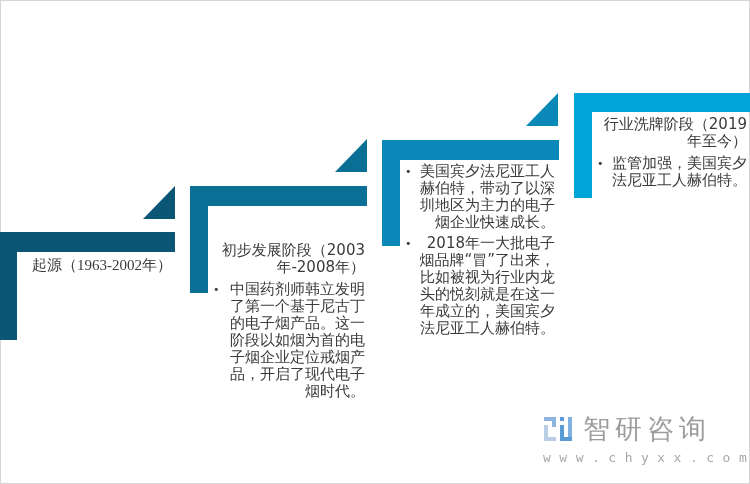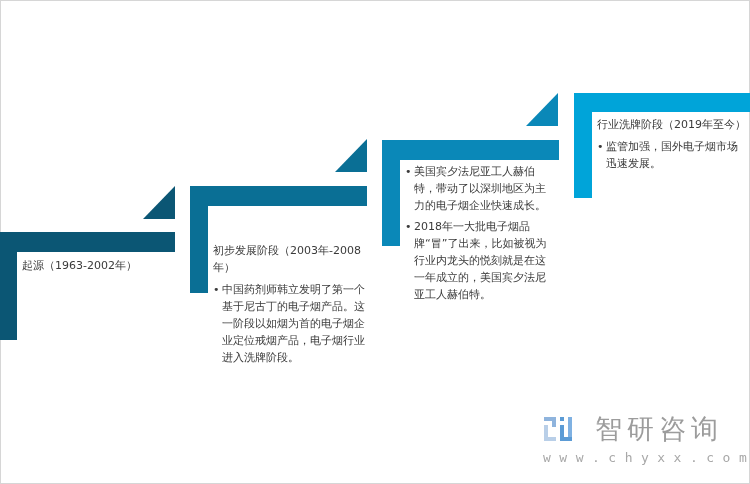--- a/index.html
+++ b/index.html
@@ -9,86 +9,86 @@
       font-family: "DejaVu Sans", "Liberation Sans", sans-serif;
       color: #333333;
     }
     .frame {
       position: absolute; left: 0; top: 0; width: 748px; height: 482px;
       border: 1px solid #d6d6d6; box-sizing: content-box;
     }
     .bar { position: absolute; }
     .tri { position: absolute; width: 0; height: 0; border-style: solid; }
     .stage-text {
-      position: absolute; font-size: 11px; line-height: 17px; color: #3a3a3a;
+      position: absolute; font-size: 15px; line-height: 17px; color: #3a3a3a; text-align: right;
     }
     .stage-title { margin: 0 0 5px 0; }
     .bullet {
       position: relative; padding-left: 9px; margin: 0 0 4px 0;
     }
     .bullet::before {
       content: "•"; position: absolute; left: 0; top: 0; font-size: 11px;
     }
     .logo {
       position: absolute; left: 543px; top: 412px; width: 190px; height: 60px;
     }
     .logo-mark {
       position: absolute; left: 0; top: 2px; width: 30px; height: 30px;
     }
     .logo-cn {
-      position: absolute; left: 52px; top: 0; font-size: 27px; letter-spacing: 5px;
+      position: absolute; left: 40px; top: 0; font-size: 27px; letter-spacing: 5px;
       color: #9c9c9c; line-height: 34px; white-space: nowrap;
     }
     .logo-url {
       position: absolute; left: 0; top: 38px; font-size: 13px; letter-spacing: 8.5px;
       color: #a8a8a8; line-height: 16px; white-space: nowrap;
       font-family: "DejaVu Sans Mono", "Liberation Mono", monospace;
     }
   </style>
 </head>
 <body>
 
 <div class="frame"></div>
 
 <div>
   <div class="bar" style="left:0;top:232px;width:175px;height:20px;background:#0b5674;"></div>
   <div class="bar" style="left:0;top:232px;width:17px;height:108px;background:#0b5674;"></div>
   <div class="tri" style="left:143px;top:186px;border-width:0 0 33px 32px;border-color:transparent transparent #0b5674 transparent;"></div>
 </div>
-<div class="stage-text" style="left:22px;top:257px;width:150px;">
+<div class="stage-text" style="left:22px;top:257px;width:150px;font-family:Liberation Serif, serif;">
   <div class="stage-title">起源（1963-2002年）</div>
 </div>
 
 <div>
   <div class="bar" style="left:190px;top:186px;width:177px;height:20px;background:#0a6f95;"></div>
   <div class="bar" style="left:190px;top:186px;width:18px;height:107px;background:#0a6f95;"></div>
   <div class="tri" style="left:335px;top:139px;border-width:0 0 33px 32px;border-color:transparent transparent #0a6f95 transparent;"></div>
 </div>
 <div class="stage-text" style="left:213px;top:210px;width:152px;margin-top:32px;">
   <div class="stage-title">初步发展阶段（2003年-2008年）</div>
-  <div class="bullet">中国药剂师韩立发明了第一个基于尼古丁的电子烟产品。这一阶段以如烟为首的电子烟企业定位戒烟产品，电子烟行业进入洗牌阶段。</div>
+  <div class="bullet">中国药剂师韩立发明了第一个基于尼古丁的电子烟产品。这一阶段以如烟为首的电子烟企业定位戒烟产品，开启了现代电子烟时代。</div>
 </div>
 
 <div>
   <div class="bar" style="left:382px;top:140px;width:177px;height:20px;background:#0a88b8;"></div>
   <div class="bar" style="left:382px;top:140px;width:18px;height:106px;background:#0a88b8;"></div>
   <div class="tri" style="left:526px;top:93px;border-width:0 0 33px 32px;border-color:transparent transparent #0a88b8 transparent;"></div>
 </div>
 <div class="stage-text" style="left:405px;top:163px;width:150px;">
   <div class="bullet">美国宾夕法尼亚工人赫伯特，带动了以深圳地区为主力的电子烟企业快速成长。</div>
   <div class="bullet">2018年一大批电子烟品牌“冒”了出来，比如被视为行业内龙头的悦刻就是在这一年成立的，美国宾夕法尼亚工人赫伯特。</div>
 </div>
 
 <div>
   <div class="bar" style="left:574px;top:93px;width:176px;height:19px;background:#00a4d9;"></div>
   <div class="bar" style="left:574px;top:93px;width:18px;height:105px;background:#00a4d9;"></div>
 </div>
 <div class="stage-text" style="left:597px;top:116px;width:150px;">
   <div class="stage-title">行业洗牌阶段（2019年至今）</div>
-  <div class="bullet">监管加强，国外电子烟市场迅速发展。</div>
+  <div class="bullet">监管加强，美国宾夕法尼亚工人赫伯特。</div>
 </div>
 
 <div class="logo">
   <svg class="logo-mark" viewBox="0 0 30 30">
     <rect x="1" y="3" width="12" height="4" fill="#8fb4dd"></rect>
     <rect x="9" y="3" width="4" height="10" fill="#8fb4dd"></rect>
     <rect x="1" y="11" width="4" height="16" fill="#b9cfe8"></rect>
     <rect x="1" y="23" width="12" height="4" fill="#b9cfe8"></rect>
     <rect x="17" y="3" width="4" height="4" fill="#5b9bd5"></rect>
     <rect x="17" y="11" width="4" height="12" fill="#5b9bd5"></rect>

